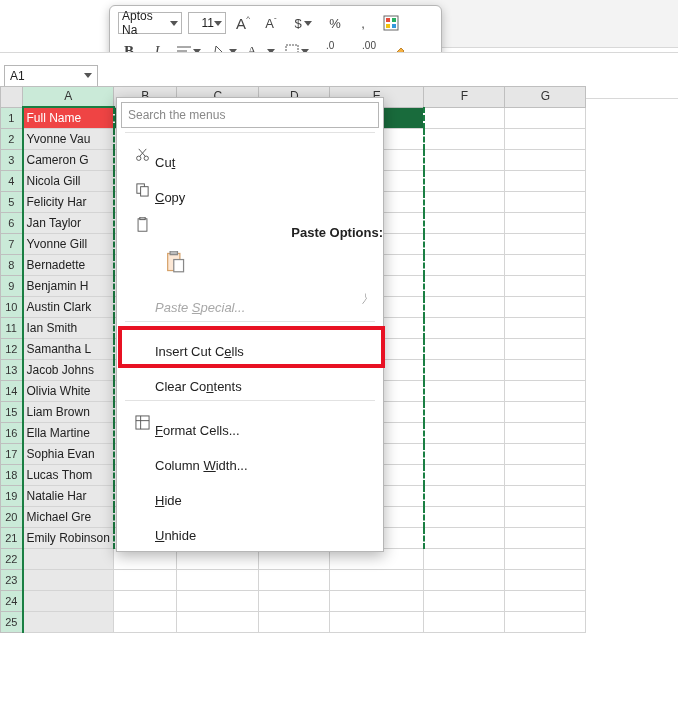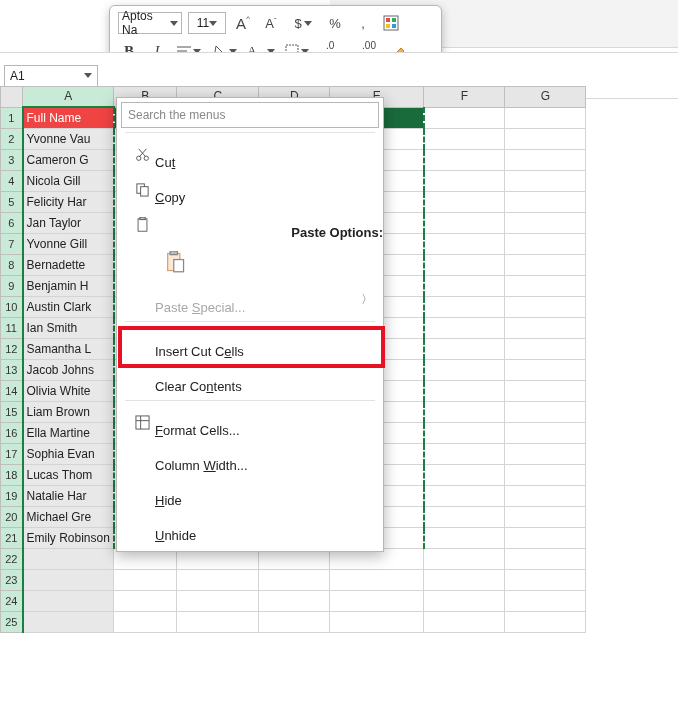--- a/index.html
+++ b/index.html
@@ -22,21 +22,21 @@
     border: 1px solid #b6b6b6;
     border-radius: 6px;
     box-shadow: 0 3px 10px rgba(0,0,0,.25);
     padding: 5px 8px;
   }
   .mini-row { display: flex; align-items: center; gap: 6px; height: 24px; }
   .mini-row + .mini-row { margin-top: 4px; }
   .font-box {
     border: 1px solid #b6b6b6;
     height: 22px; width: 64px;
-    display: flex; align-items: center; justify-content: center;
+    display: flex; align-items: center; justify-content: flex-end;
     padding: 0 3px;
   }
   .size-box { width: 38px; }
   .chev {
     width:0;height:0;border-left:4px solid transparent;border-right:4px solid transparent;border-top:5px solid #555;
     display:inline-block;
   }
   .tb-btn {
     width: 22px; height: 22px;
     display: flex; align-items: center; justify-content: center;
@@ -112,21 +112,21 @@
     border:1px solid #b6b6b6; padding:0 6px;
     color:#888; font-size:12px; display:flex; align-items:center;
   }
   .ctx-sep{height:1px;background:#e2e2e2;margin:4px 8px;}
   .ctx-item{
     height:35px; display:flex; align-items:center;
     padding-left:12px; position:relative; font-size:13px;
   }
   .ctx-item .ico{width:26px;display:flex;justify-content:center;color:#555;}
   .ctx-item .lbl{flex:1;margin-top:16px;}
-  .ctx-item.disabled{color:#a8a8a8;}
+  .ctx-item.disabled{color:#a8a8a8;font-style:italic;}
   .ctx-item.paste-opts .lbl{font-weight:bold;text-align:right;}
   .sub-arrow{position:absolute;right:10px;font-size:12px;color:#666;}
   .paste-icon-row{height:40px;padding-left:44px;display:flex;align-items:center;}
   .paste-btn{
     width:28px;height:28px;border:none;
     display:flex;align-items:center;justify-content:center;
   }
   .highlight-box{
     position:absolute; left:118px; top:326px; width:267px; height:42px;
     border:4px solid #e81123; pointer-events:none;

